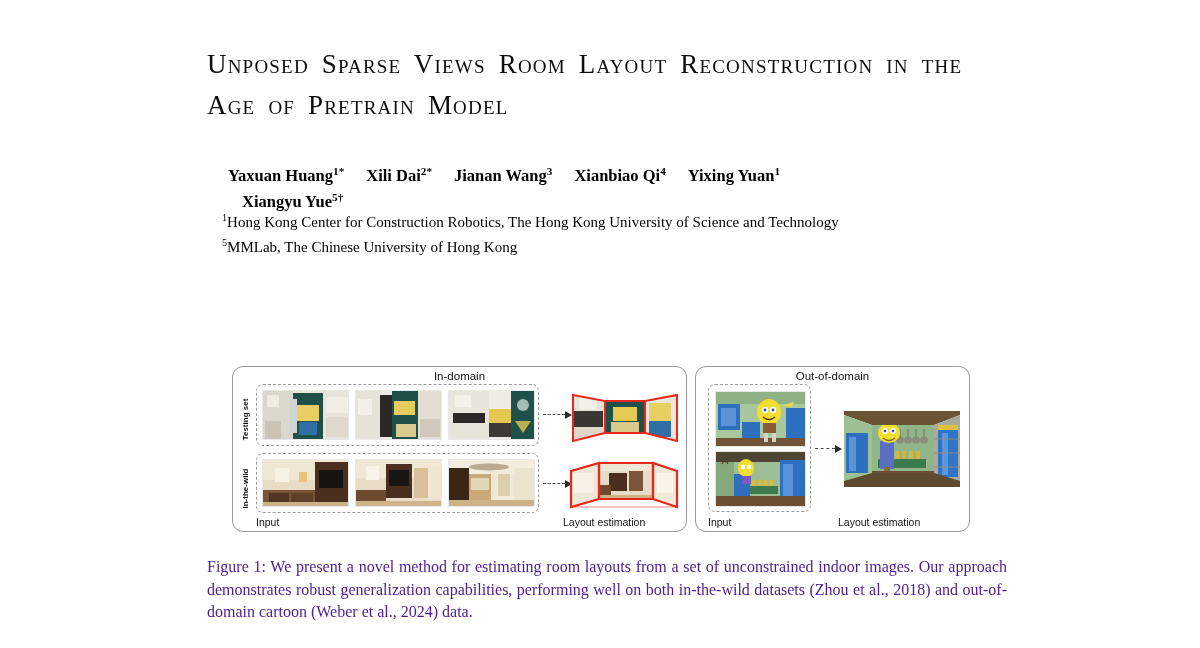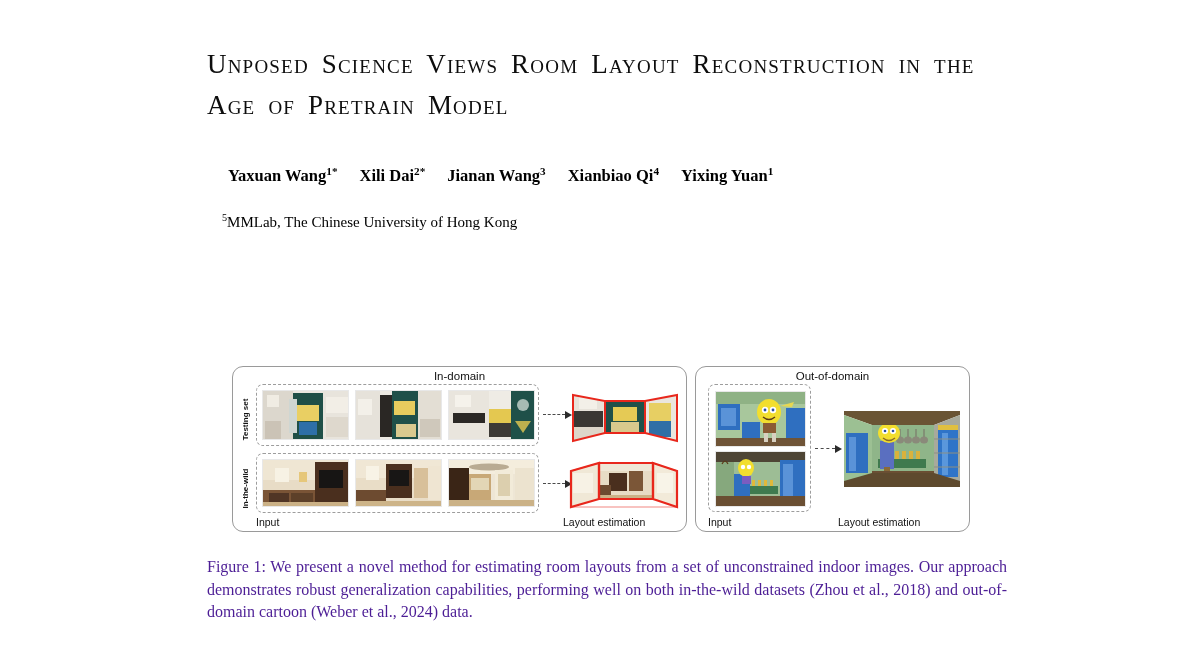--- a/index.html
+++ b/index.html
@@ -77,27 +77,31 @@
   
   #caption{
     position:absolute;left:207px;top:556px;width:800px;
     font-family:"Liberation Serif",serif;font-size:16px;line-height:22.5px;
     color:#4c1d95;text-align:justify;
   }
 </style>
 </head>
 <body>
 
-<div id="title">Unposed Science Views Room Layout Reconstruction in the Age of Pretrain Model</div>
+<div id="title">Unposed Sparse Views Room Layout Reconstruction in the Age of Pretrain Model</div>
 
 <div id="authors">
-  <span class="au"><span>Yaxuan Wang</span><sup>1*</sup></span><span class="au"><span>Xili Dai</span><sup>2*</sup></span><span class="au"><span>Jianan Wang</span><sup>3</sup></span><span class="au"><span>Xianbiao Qi</span><sup>4</sup></span><span class="au"><span>Yixing Yuan</span><sup>1</sup></span>
+  <span class="au"><span>Yaxuan Huang</span><sup>1*</sup></span><span class="au"><span>Xili Dai</span><sup>2*</sup></span><span class="au"><span>Jianan Wang</span><sup>3</sup></span><span class="au"><span>Xianbiao Qi</span><sup>4</sup></span><span class="au"><span>Yixing Yuan</span><sup>1</sup></span>
+  <div style="margin-top:1px;margin-left:14px;">
+    <span class="au"><span>Xiangyu Yue</span><sup>5†</sup></span>
+  </div>
 </div>
 
 <div id="affils">
+  <div class="aff"><sup>1</sup><span>Hong Kong Center for Construction Robotics, The Hong Kong University of Science and Technology</span></div>
   <div class="aff"><sup>5</sup><span>MMLab, The Chinese University of Hong Kong</span></div>
 </div>
 
 <div id="figure">
 
   <div class="panel" id="panel-indomain">
     <div class="panel-title">In-domain</div>
 
     <div class="row-label" style="left:-10px;top:48px;width:44px;text-align:center;">Testing set</div>
     <div class="row-label" style="left:-10px;top:117px;width:44px;text-align:center;">In-the-wild</div>

